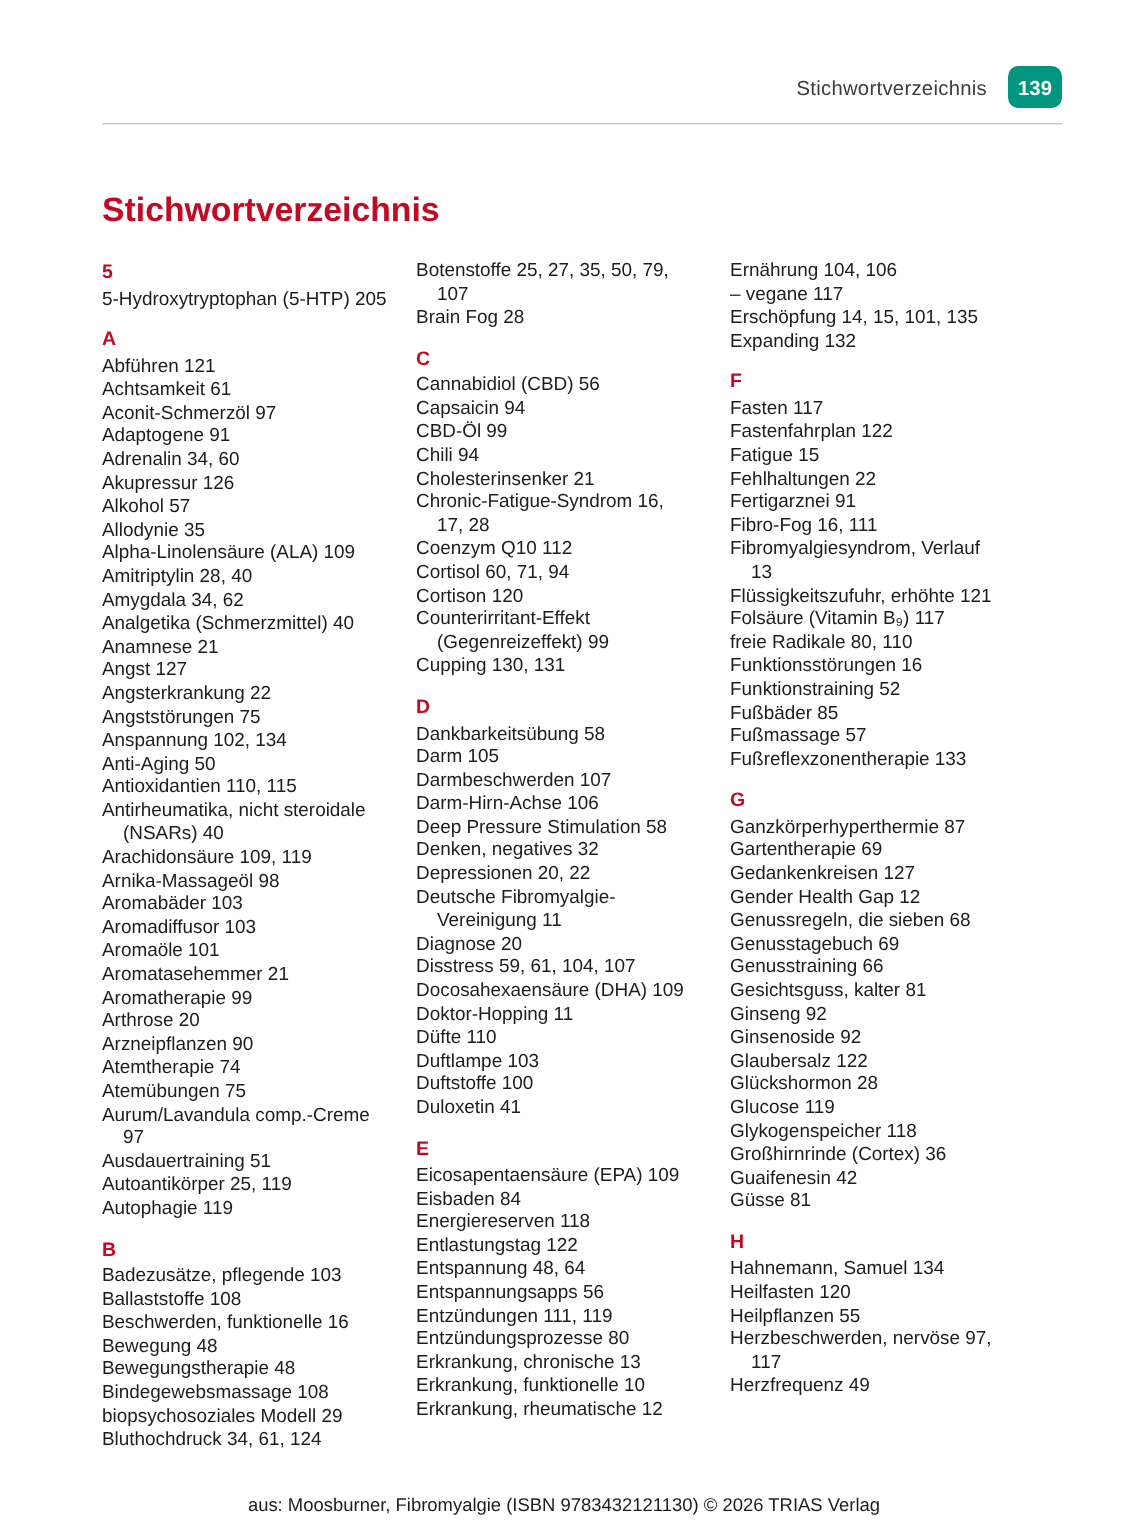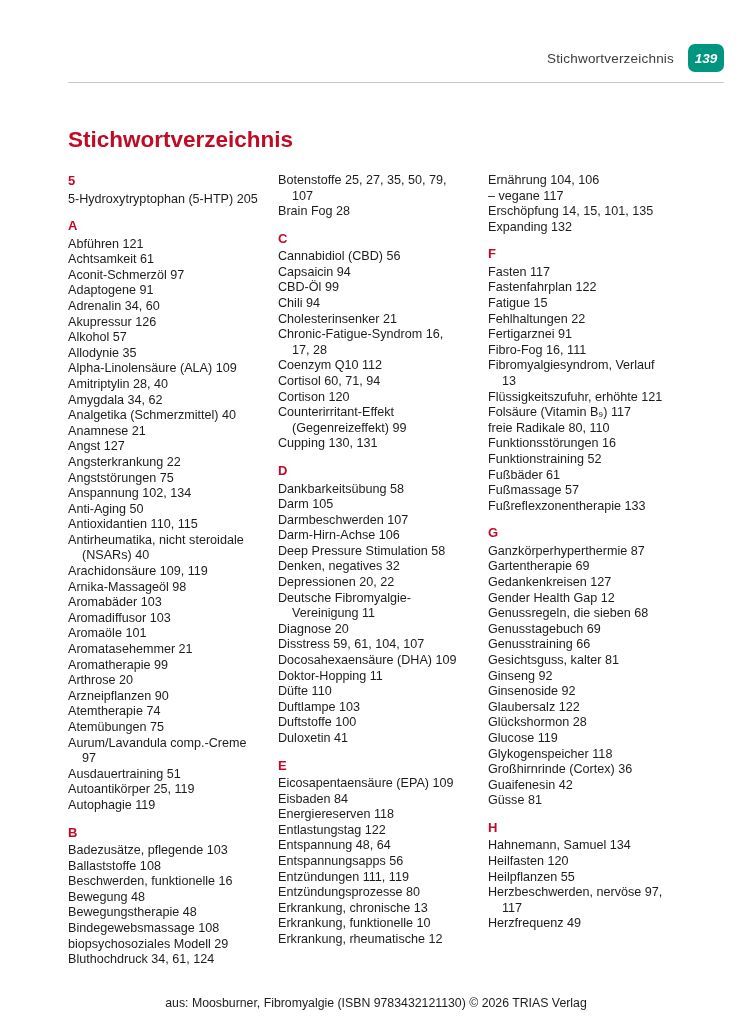--- a/index.html
+++ b/index.html
@@ -13,21 +13,21 @@
   body{
     width:752px;height:1020px;
     background:#ffffff;
     color:var(--text);
     font-family:"Liberation Sans","DejaVu Sans",sans-serif;
     position:relative;
     overflow:hidden;
   }
   .page{
     position:absolute;inset:0;
-    padding:0 28px 0 68px;
+    padding:0 44px 0 68px;
     box-sizing:border-box;
   }
   .header{
     display:flex;
     justify-content:flex-end;
     align-items:center;
     gap:14px;
     padding-top:44px;
     padding-bottom:10px;
     border-bottom:1px solid var(--rule);
@@ -37,21 +37,21 @@
     color:var(--gray);
     letter-spacing:0.2px;
   }
   .page-badge{
     background:var(--teal);
     color:#ffffff;
     font-weight:bold;
     font-size:13.5px;
     width:36px;height:28px;
     border-radius:7px;
-    display:flex;align-items:center;justify-content:center;font-style:italic;
+    display:flex;align-items:center;justify-content:center;
   }
   .doc-title{
     color:var(--red);
     font-weight:bold;
     font-size:22.5px;
     margin-top:44px;
   }
   .columns{
     display:flex;
     gap:13px;
@@ -206,21 +206,21 @@
         <div class="entry">Fehlhaltungen 22</div>
         <div class="entry">Fertigarznei 91</div>
         <div class="entry">Fibro-Fog 16, 111</div>
         <div class="entry">Fibromyalgiesyndrom, Verlauf</div>
         <div class="entry cont">13</div>
         <div class="entry">Flüssigkeitszufuhr, erhöhte 121</div>
         <div class="entry">Folsäure (Vitamin B₉) 117</div>
         <div class="entry">freie Radikale 80, 110</div>
         <div class="entry">Funktionsstörungen 16</div>
         <div class="entry">Funktionstraining 52</div>
-        <div class="entry">Fußbäder 61</div>
+        <div class="entry">Fußbäder 85</div>
         <div class="entry">Fußmassage 57</div>
         <div class="entry">Fußreflexzonentherapie 133</div>
         <div class="section-letter">G</div>
         <div class="entry">Ganzkörperhyperthermie 87</div>
         <div class="entry">Gartentherapie 69</div>
         <div class="entry">Gedankenkreisen 127</div>
         <div class="entry">Gender Health Gap 12</div>
         <div class="entry">Genussregeln, die sieben 68</div>
         <div class="entry">Genusstagebuch 69</div>
         <div class="entry">Genusstraining 66</div>

